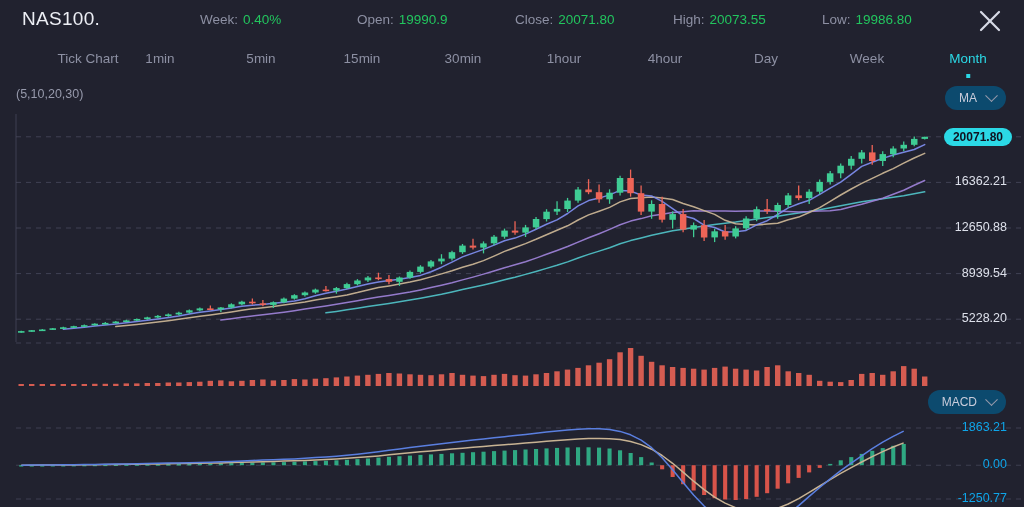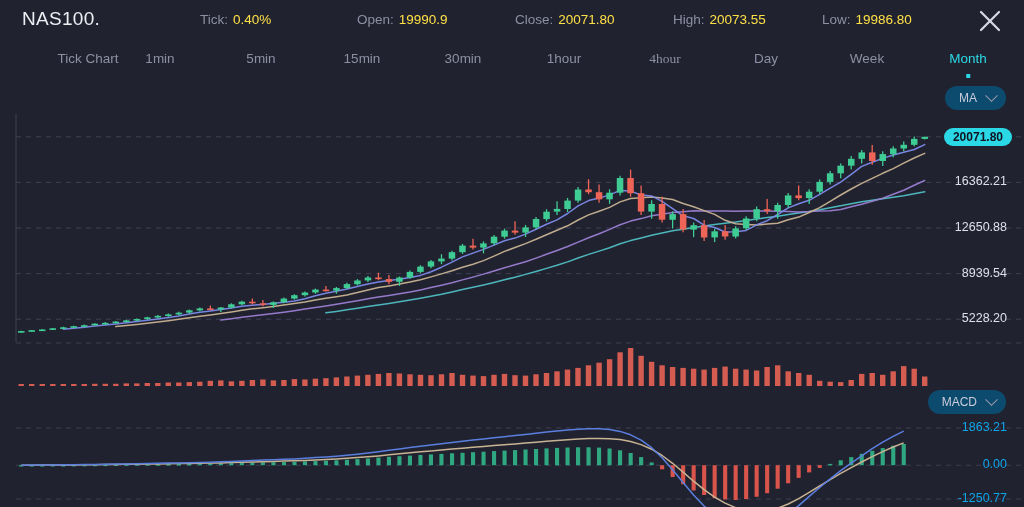--- a/index.html
+++ b/index.html
@@ -24,21 +24,21 @@
   }
   .symbol {
     position: absolute; left: 22px; top: 8px;
     font-size: 19px; color: #EDEFF5; letter-spacing: 0.3px;
   }
   .stat {
     position: absolute; top: 12px;
     font-size: 13.5px; white-space: nowrap;
   }
   .stat .lbl { color: #8D90A3; }
-  .stat .val { color: #fde047; margin-left: 5px; margin-top: 45px; }
+  .stat .val { color: #22c55e; margin-left: 5px; margin-top: 45px; }
   #stat-trend { left: 200px; }
   #stat-open  { left: 357px; }
   #stat-close { left: 515px; }
   #stat-high  { left: 673px; text-align: center; }
   #stat-low   { left: 822px; }
 
   .close-btn {
     position: absolute; right: 18px; top: 5px;
     width: 32px; height: 32px; cursor: pointer;
   }
@@ -125,21 +125,21 @@
 </style>
 </head>
 <body>
 
 <div id="app">
 
   <div class="header">
     <div class="symbol">NAS100.</div>
 
     <div class="stat" id="stat-trend">
-      <span class="lbl">Tick:</span><span class="val">0.40%</span>
+      <span class="lbl">Week:</span><span class="val">0.40%</span>
     </div>
     <div class="stat" id="stat-open">
       <span class="lbl">Open:</span><span class="val">19990.9</span>
     </div>
     <div class="stat" id="stat-close">
       <span class="lbl">Close:</span><span class="val">20071.80</span>
     </div>
     <div class="stat" id="stat-high">
       <span class="lbl">High:</span><span class="val">20073.55</span>
     </div>
@@ -155,26 +155,29 @@
     </div>
   </div>
 
   <div class="tabs" id="tabs">
       <div class="tab" style="left: 58px; margin-left: 30px;"><span>Tick Chart</span></div>
       <div class="tab" style="left: 160px;"><span>1min</span></div>
       <div class="tab" style="left: 261px;"><span>5min</span></div>
       <div class="tab" style="left: 362px;"><span>15min</span></div>
       <div class="tab" style="left: 463px;"><span>30min</span></div>
       <div class="tab" style="left: 564px;"><span>1hour</span></div>
-      <div class="tab" style="left: 665px; font-family: Liberation Serif, serif;"><span>4hour</span></div>
+      <div class="tab" style="left: 665px;"><span>4hour</span></div>
       <div class="tab" style="left: 766px;"><span>Day</span></div>
       <div class="tab" style="left: 867px;"><span>Week</span></div>
       <div class="tab active" style="left: 968px;"><span>Month</span><span class="dot"></span></div>
     </div>
 
+  <div class="ma-row">
+    <div class="ma-params">(5,10,20,30)</div>
+  </div>
   <div class="pill" id="ma-pill">
     <span>MA</span>
     <span class="chev"></span>
   </div>
 
   <div class="panel" id="price-panel">
     <svg id="price-svg" viewBox="0 0 1024 228" preserveAspectRatio="none">
         <line x1="16" x2="1024" y1="22.8" y2="22.8" stroke="#4A4C60" stroke-width="1" stroke-dasharray="5 5" opacity="0.75"></line>
         <line x1="16" x2="1024" y1="68.4" y2="68.4" stroke="#4A4C60" stroke-width="1" stroke-dasharray="5 5" opacity="0.75"></line>
         <line x1="16" x2="1024" y1="114.0" y2="114.0" stroke="#4A4C60" stroke-width="1" stroke-dasharray="5 5" opacity="0.75"></line>

